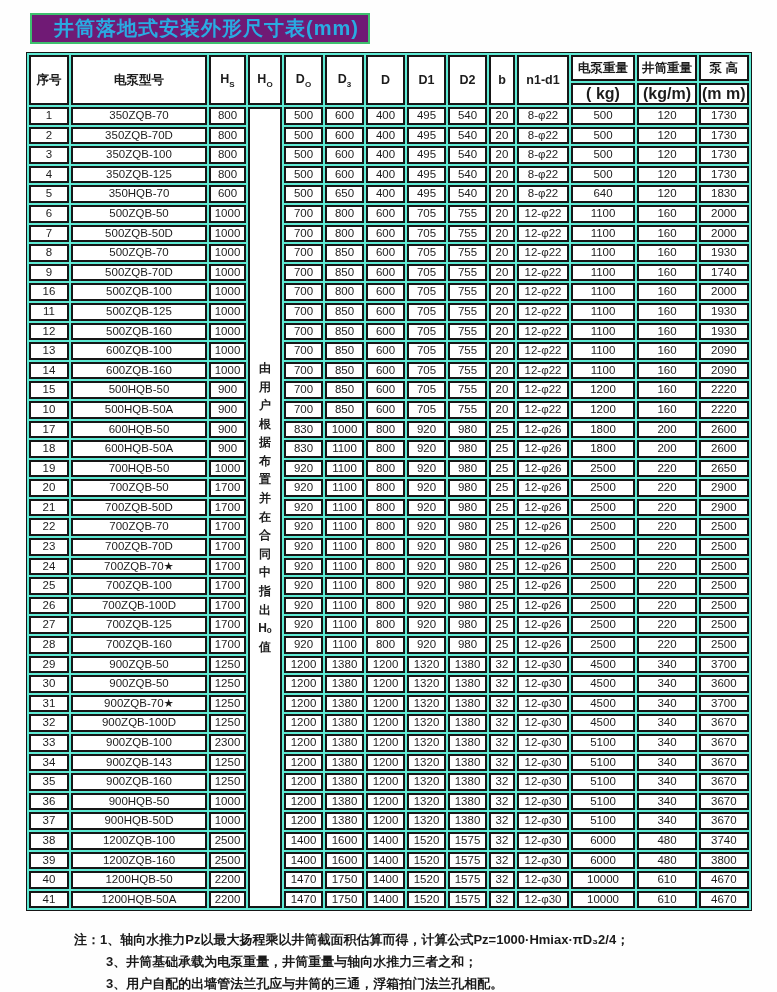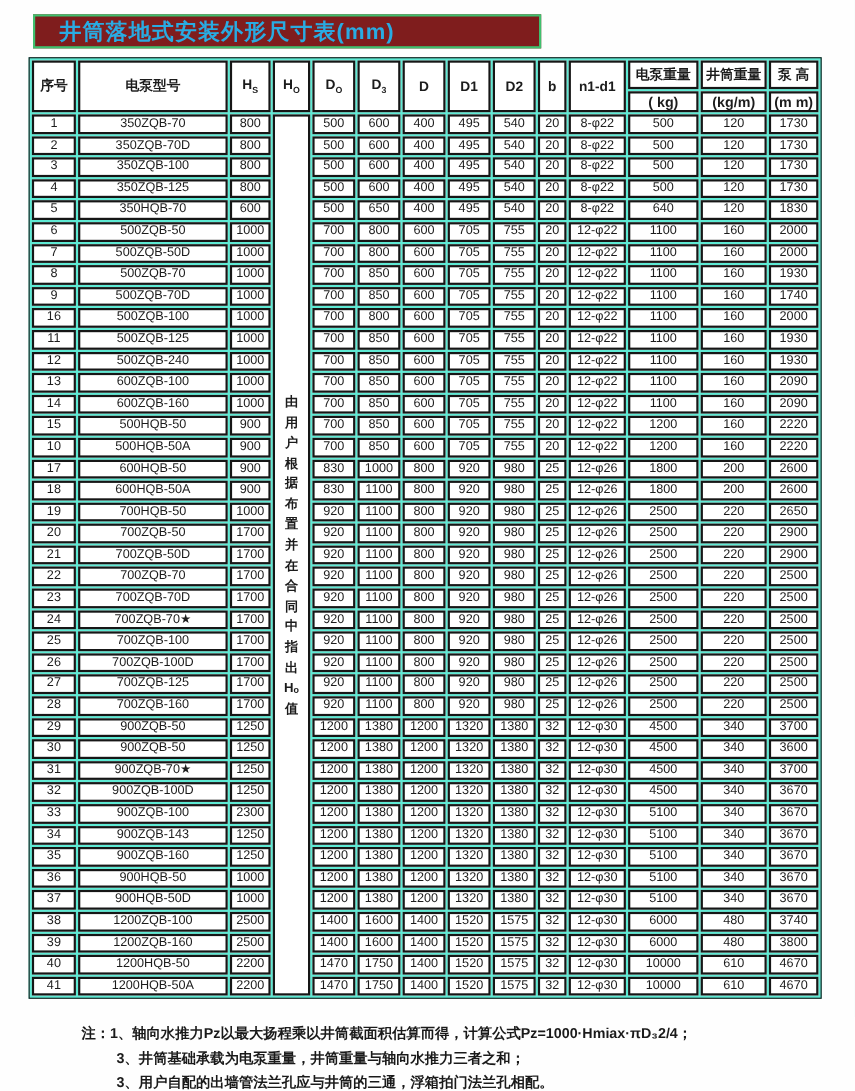--- a/index.html
+++ b/index.html
@@ -13,28 +13,28 @@
     height: 992px;
     background: #fefefe;
     font-family: "Liberation Sans", sans-serif;
     color: #1c1c1c;
     overflow: hidden;
   }
   .title-box {
     position: absolute;
     left: 30px;
     top: 13px;
-    width: 462px;
+    width: 340px;
     height: 31px;
     box-sizing: border-box;
     border: 2px solid var(--accent-green, #3fc06e);
     display: flex;
     align-items: center;
     padding-left: 22px;
-    background: #7f1d1d;
+    background: #701a75;
   }
   .title-text {
     color: var(--accent-blue, #29abe2);
     font-size: 20px;
     font-weight: bold;
     letter-spacing: 1px;
     white-space: nowrap;
   }
   table.dim-table {
     position: absolute;
@@ -55,21 +55,21 @@
     overflow: hidden;
     background: #ffffff;
     box-sizing: border-box;
   }
   .dim-table thead th {
     font-size: 12.5px;
     font-weight: bold;
     height: 26px;
   }
   .dim-table thead tr.unit-row th {
-    font-size: 13px;
+    font-size: 16px;
     font-weight: bold;
     height: 16px;
   }
   .dim-table thead th sub {
     font-size: 8px;
     font-weight: bold;
   }
   .dim-table tbody td {
     font-size: 11.5px;
     height: 13.6px;
@@ -328,21 +328,21 @@
           <td>705</td>
           <td>755</td>
           <td>20</td>
           <td>12-φ22</td>
           <td>1100</td>
           <td>160</td>
           <td>1930</td>
         </tr>
         <tr>
           <td>12</td>
-          <td>500ZQB-240</td>
+          <td>500ZQB-160</td>
           <td>1000</td>
           <td>700</td>
           <td>850</td>
           <td>600</td>
           <td>705</td>
           <td>755</td>
           <td>20</td>
           <td>12-φ22</td>
           <td>1100</td>
           <td>160</td>

